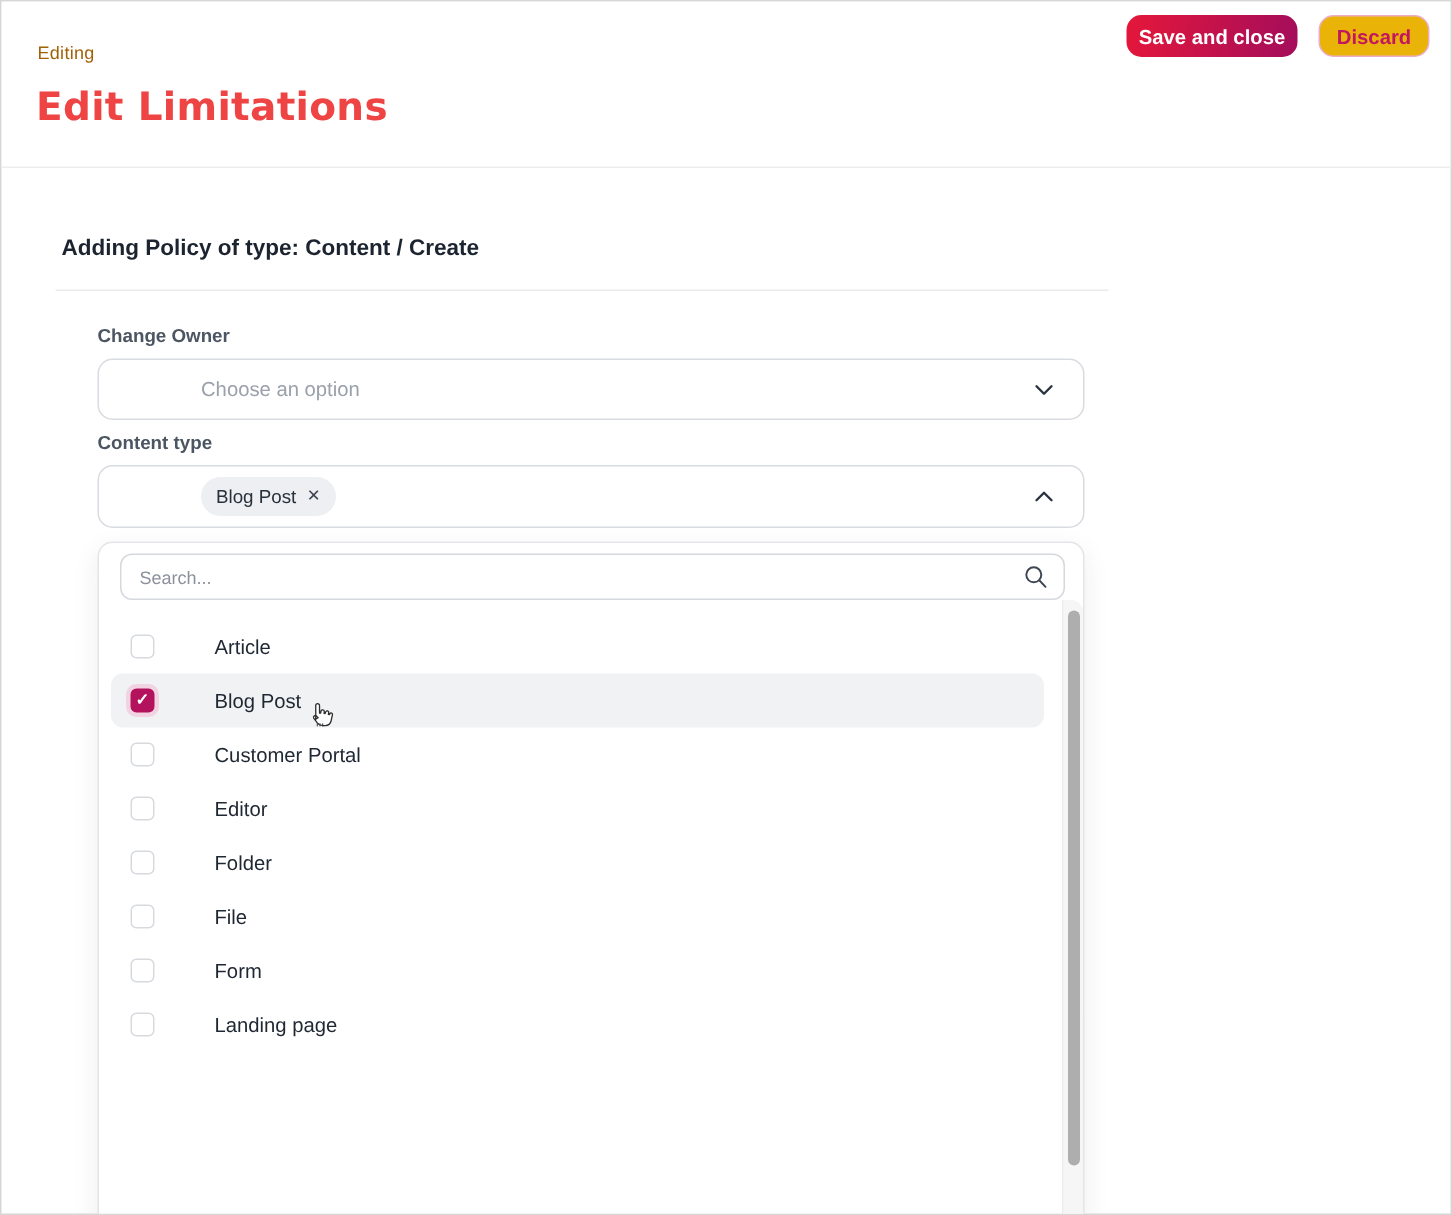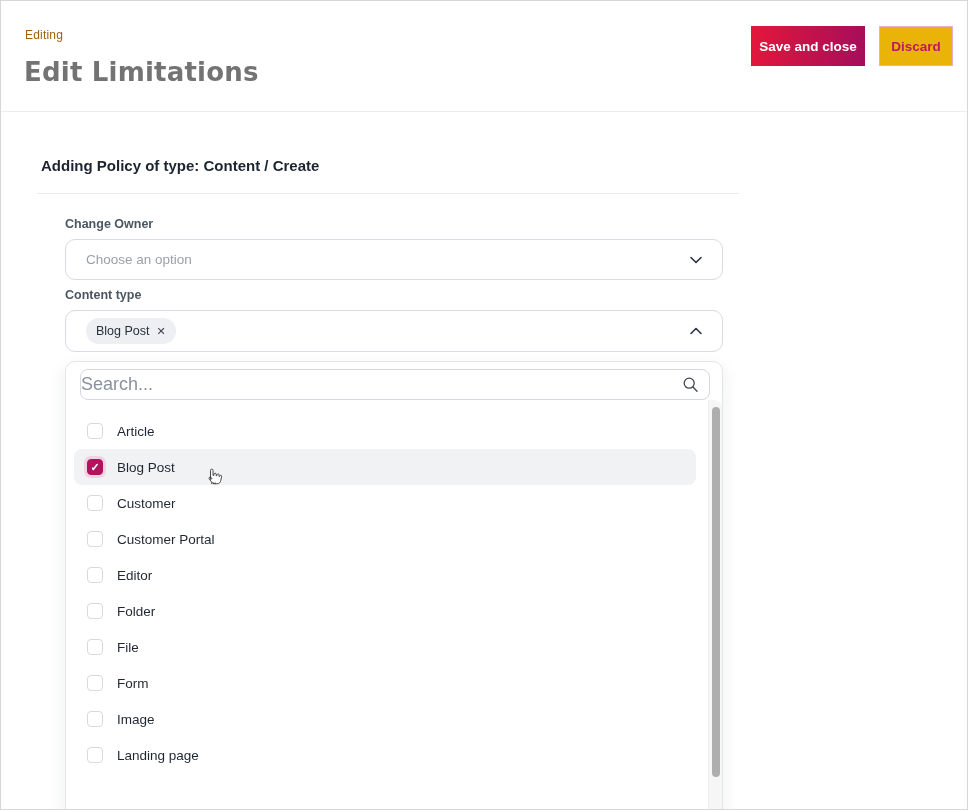--- a/index.html
+++ b/index.html
@@ -18,25 +18,25 @@
     position: absolute; left: 0; top: 0; right: 0; height: 111px;
     background: #fff; border-bottom: 1px solid #ededee;
   }
   .eyebrow {
     position: absolute; left: 24px; top: 27px;
     font-size: 12px; color: #a16207; letter-spacing: .2px;
   }
   .page-title {
     position: absolute; left: 23px; top: 56px;
     font-family: "DejaVu Sans", sans-serif;
-    font-size: 26px; font-weight: bold; color: #737373; letter-spacing: .2px;
+    font-size: 26px; font-weight: bold; color: #ef4444; letter-spacing: .2px;
   }
   .btn {
-    position: absolute; top: 25px; height: 40px;
-    border-radius: 0; font-size: 13.5px; font-weight: bold;
+    position: absolute; top: 9px; height: 28px;
+    border-radius: 10px; font-size: 13.5px; font-weight: bold;
     display: flex; align-items: center; justify-content: center;
     cursor: pointer; border: none;
     font-family: "Liberation Sans", sans-serif;
   }
   .btn-save {
     right: 102px; width: 114px;
     background: linear-gradient(100deg, #e5173a 0%, #a30d5c 100%);
     color: #ffffff;
   }
   .btn-discard {
@@ -56,21 +56,21 @@
   .field-label {
     position: absolute; left: 64px;
     font-size: 12.5px; color: #4c5663; font-weight: bold;
   }
   .label-owner { top: 216px; }
   .label-content { top: 287px; }
 
   .select-box {
     position: absolute; left: 64px; width: 658px; height: 41px;
     border: 1px solid #d8dbe0; border-radius: 10px; background: #fff;
-    display: flex; align-items: center; cursor: pointer;
+    display: flex; align-items: center; cursor: pointer; padding-left: 48px;
   }
   .select-owner { top: 238px; }
   .select-content { top: 309px; height: 42px; }
   .select-placeholder {
     margin-left: 20px; font-size: 13.5px; color: #9aa1ab;
   }
   .chevron { position: absolute; right: 18px; top: 50%; transform: translateY(-50%); display: flex; }
 
   .chip {
     margin-left: 20px; height: 26px; padding: 0 10px;
@@ -86,30 +86,30 @@
     background: #fff; border: 1px solid #e3e5e9; border-radius: 10px;
     box-shadow: 0 6px 18px rgba(30,35,45,.08);
   }
   .search-wrap {
     position: absolute; left: 14px; top: 7px; width: 630px; height: 31px;
     border: 1px solid #d5d8dd; border-radius: 8px; background: #fff;
     display: flex; align-items: center;
   }
   .search-input {
     flex: 1; border: none; outline: none; background: transparent;
-    font-size: 18px; color: #2a3340;
+    margin-left: 12px; font-size: 12px; color: #2a3340;
     font-family: "Liberation Sans", sans-serif;
   }
   .search-input::placeholder { color: #8b929d; }
   .search-icon { margin-right: 10px; display: flex; }
 
   .options-list { position: absolute; left: 0; top: 51px; right: 14px; }
   .option-row {
     height: 36px; margin: 0 12px 0 8px; padding-left: 13px; border-radius: 8px;
-    display: flex; align-items: center; cursor: pointer;
+    display: flex; align-items: center; cursor: pointer; gap: 26px;
   }
   .option-row.highlighted { background: #f1f2f4; }
   .checkbox {
     width: 16px; height: 16px; border: 1px solid #d6dade; border-radius: 4px;
     background: #fff; flex: 0 0 auto;
     display: flex; align-items: center; justify-content: center;
   }
   .checkbox .check { display: none; color: #fff; font-size: 11px; font-weight: bold; line-height: 1; }
   .checkbox.checked {
     background: #b3125c; border-color: #b3125c;
@@ -184,45 +184,37 @@
     <span class="option-label">Article</span>
   </div>
       <div class="option-row highlighted">
     <span class="checkbox checked">
           <span class="check">✓</span>
         </span>
     <span class="option-label">Blog Post</span>
   </div>
       <div class="option-row">
     <span class="checkbox"></span>
-    <span class="option-label">Customer</span>
-  </div>
-      <div class="option-row">
-    <span class="checkbox"></span>
     <span class="option-label">Customer Portal</span>
   </div>
       <div class="option-row">
     <span class="checkbox"></span>
     <span class="option-label">Editor</span>
   </div>
       <div class="option-row">
     <span class="checkbox"></span>
     <span class="option-label">Folder</span>
   </div>
       <div class="option-row">
     <span class="checkbox"></span>
     <span class="option-label">File</span>
   </div>
       <div class="option-row">
     <span class="checkbox"></span>
     <span class="option-label">Form</span>
-  </div>
-      <div class="option-row">
-    <span class="checkbox"></span>
-    <span class="option-label">Image</span>
   </div>
       <div class="option-row">
     <span class="checkbox"></span>
     <span class="option-label">Landing page</span>
   </div>
     </div>
 
   <div class="scroll-track">
     <div class="scroll-thumb"></div>
   </div>

